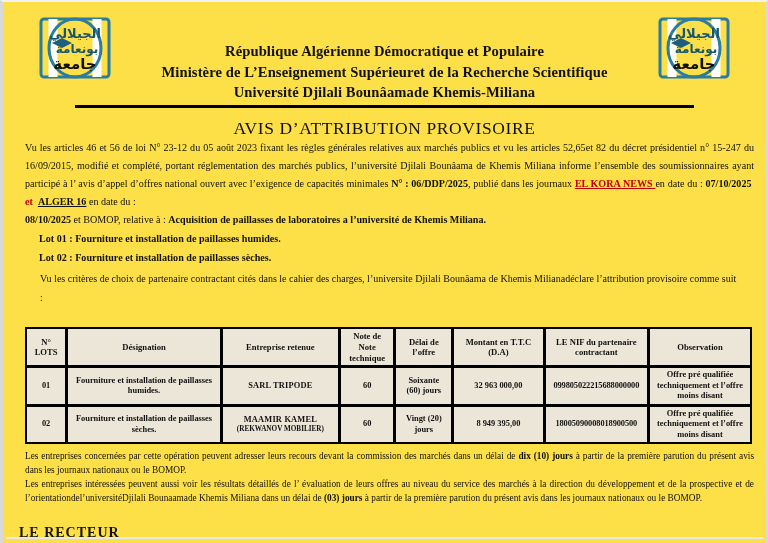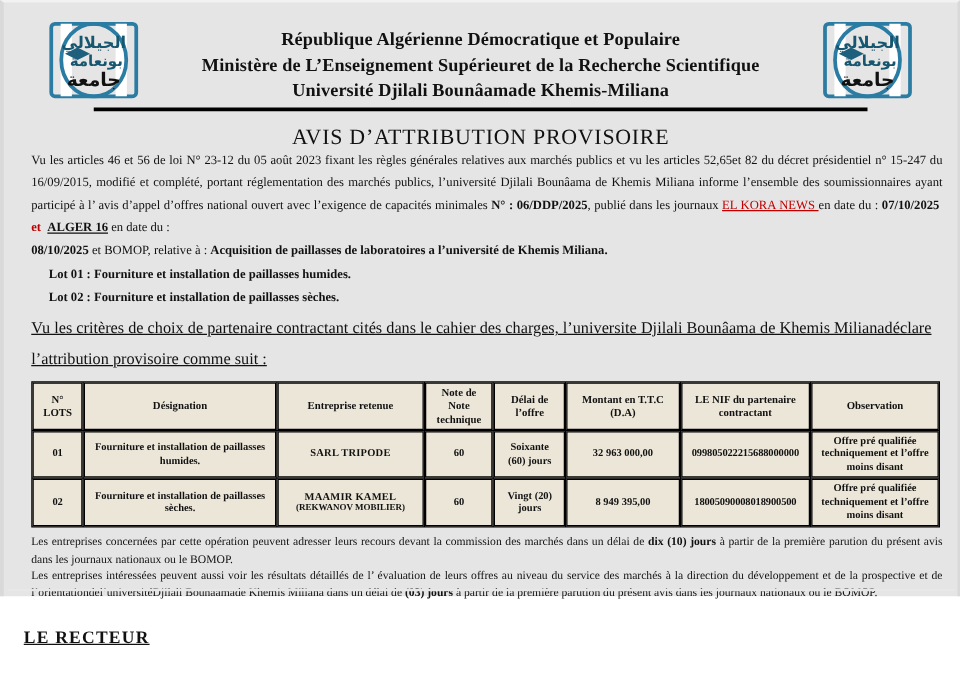--- a/index.html
+++ b/index.html
@@ -12,22 +12,22 @@
     height: 543px;
     font-family: "Liberation Serif", "DejaVu Serif", serif;
     color: #111111;
     overflow: hidden;
     position: relative;
   }
   #page {
     position: absolute;
     left: 0; top: 0;
     width: 768px;
-    height: 477px;
-    background: #e5e5e5;
+    height: 543px;
+    background: #fde047;
     box-sizing: border-box;
     border-left: 3px solid #d9d9d9;
     border-right: 2px solid #d9d9d9;
     border-top: 2px solid #f2f2f2;
   }
   
   .header {
     display: flex;
     align-items: flex-start;
     justify-content: space-between;
@@ -37,20 +37,21 @@
     width: 76px;
     height: 66px;
     flex: 0 0 auto;
     position: relative;
   }
   .logo svg { display: block; }
   .header-center {
     flex: 1 1 auto;
     text-align: center;
     padding-top: 6px;
+    margin-top: 19px;
   }
   .header-center .hline {
     font-weight: bold;
     font-size: 14.6px;
     line-height: 1.42;
     letter-spacing: 0.1px;
     white-space: nowrap;
   }
   .rule {
     height: 3px;
@@ -79,34 +80,33 @@
     font-size: 10.1px;
     line-height: 1.78;
     text-align: justify;
     margin: 0;
     text-indent: 0;
   }
   .first-para { margin-top: 14px; }
   .b { font-weight: bold; }
   .u { text-decoration: underline; }
   .red { color: #c00000; font-weight: bold; }
-  .red-u { color: #c00000; font-weight: normal; text-decoration: underline; }
+  .red-u { color: #c00000; font-weight: bold; text-decoration: underline; }
   .lot-line {
     font-size: 10.1px;
     font-weight: bold;
     line-height: 1.9;
     margin: 0;
     padding-left: 14px;
   }
   .crit-line {
-    font-size: 13px;
+    font-size: 10px;
     line-height: 1.9;
-    margin: 0;
+    margin: 15px;
     margin-top: 2px;
-    text-decoration: underline;
   }
   
   .tbl-wrap { padding: 5px 14px 0 22px; }
   table.awards {
     width: 100%;
     border-collapse: separate;
     border-spacing: 1px;
     background: #000000;
     table-layout: fixed;
   }

